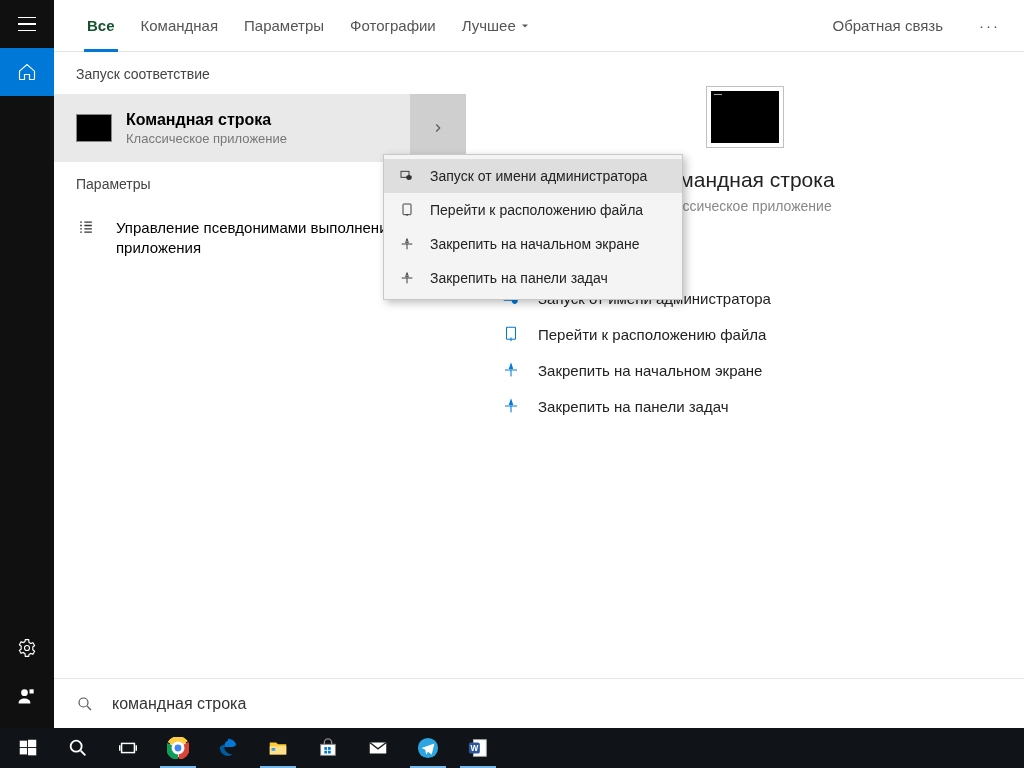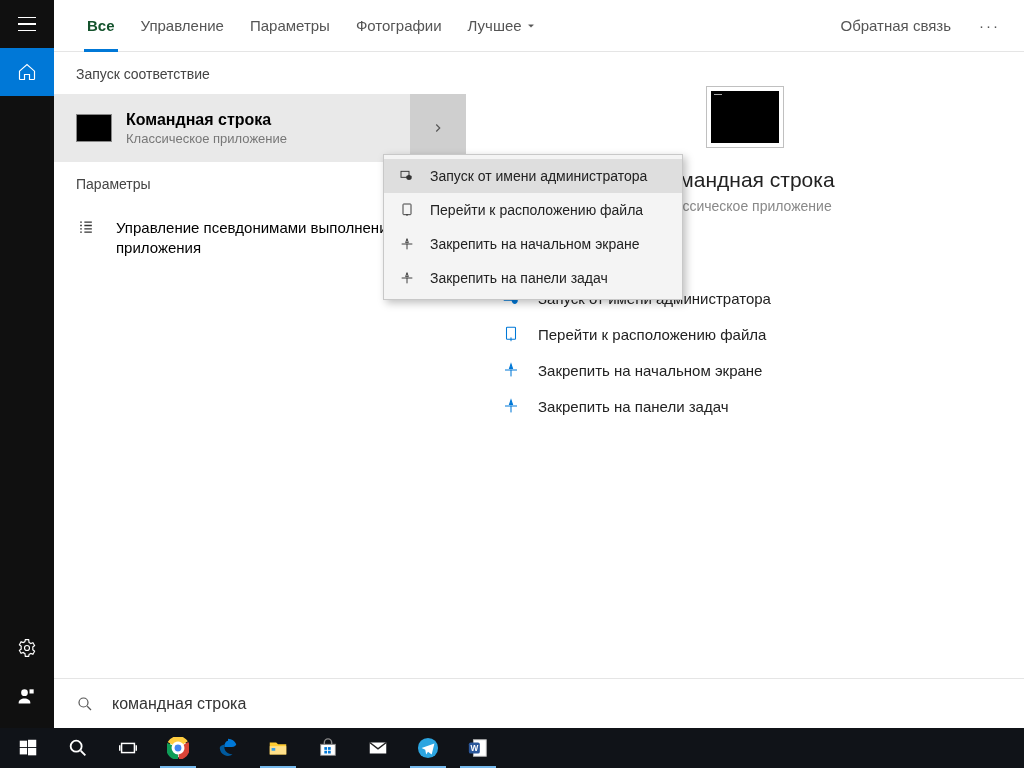--- a/index.html
+++ b/index.html
@@ -29,21 +29,21 @@
 
   
   .tabs-row {
     display:flex; align-items:center; height:52px; padding-left:20px; padding-right:10px;
     border-bottom:1px solid #e5e5e5; font-size:15px; color:#555;
   }
   .tab { padding:0 13px; height:52px; display:flex; align-items:center; cursor:pointer; position:relative;}
   .tab.active { color:#14532d; font-weight:600;}
   .tab.active::after { content:""; position:absolute; left:10px; right:10px; bottom:0; height:3px; background:#0078d7;}
   .tab .chev { margin-left:4px;}
-  .tabs-right { margin-left:auto; display:flex; align-items:center; gap:0;}
+  .tabs-right { margin-left:auto; display:flex; align-items:center; gap:8px;}
   .feedback { padding:0 14px; cursor:pointer; color:#555;}
   .more-dots { padding:0 14px; cursor:pointer; color:#555; letter-spacing:2px;}
 
   
   .content { flex:1; display:flex; overflow:hidden; }
   .left-col { width:412px; display:flex; flex-direction:column; }
   .right-col { flex:1; padding:24px 30px 20px 30px; display:flex; flex-direction:column; }
 
   .section-label { font-size:14px; color:#444; padding:14px 22px 12px 22px; }
 
@@ -145,21 +145,21 @@
   </div>
 </div>
 
 <div class="search-panel">
 
   <div class="tabs-row">
     <div class="tab active">
         <span>Все</span>
       </div>
     <div class="tab">
-        <span>Управление</span>
+        <span>Командная</span>
       </div>
     <div class="tab">
         <span>Параметры</span>
       </div>
     <div class="tab">
         <span>Фотографии</span>
       </div>
     <div class="tab">
       <span>Лучшее</span>
       <svg class="chev chev-down" viewBox="0 0 24 24" style="stroke:#555;fill:#555;">

